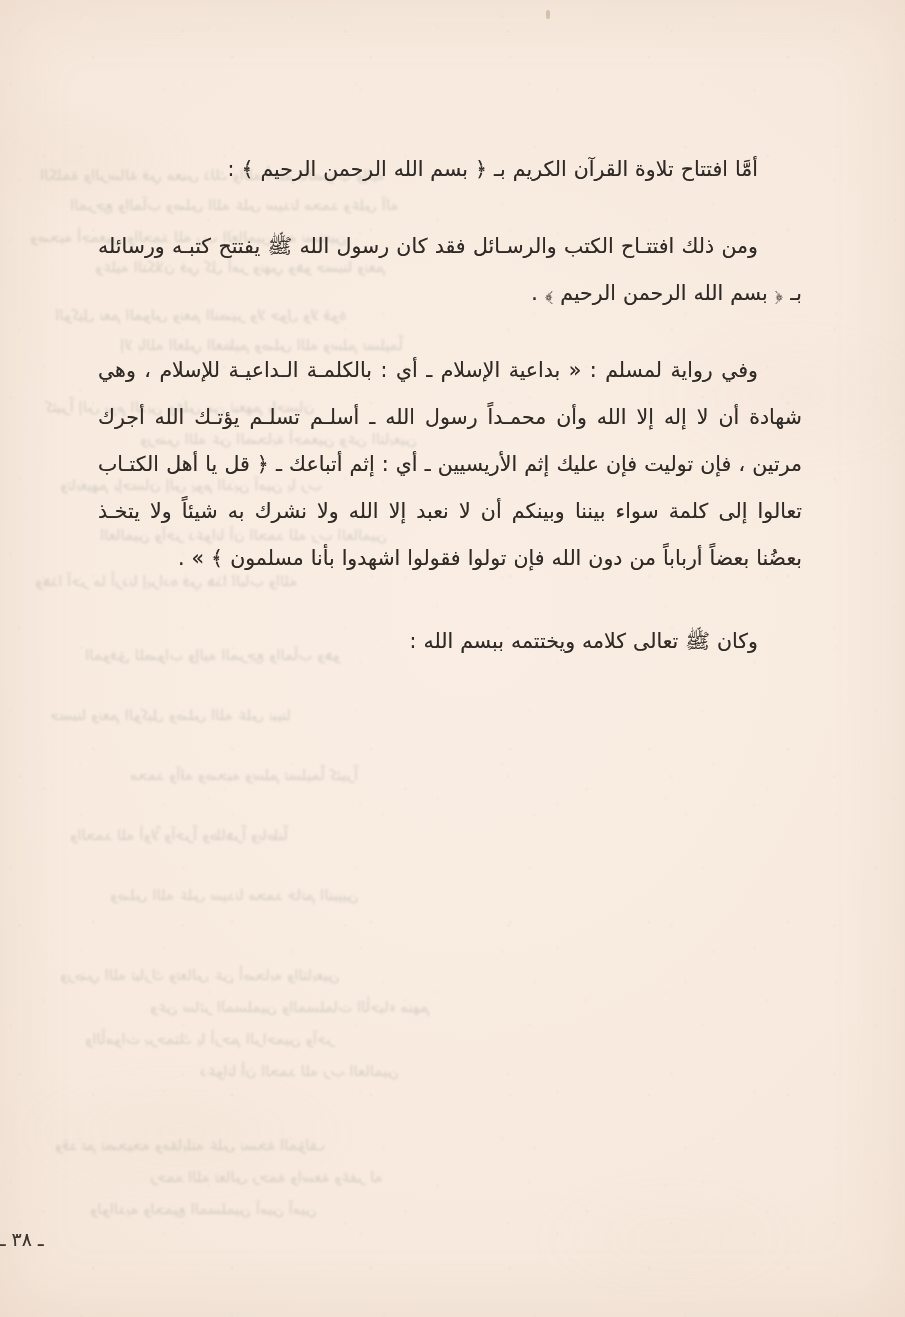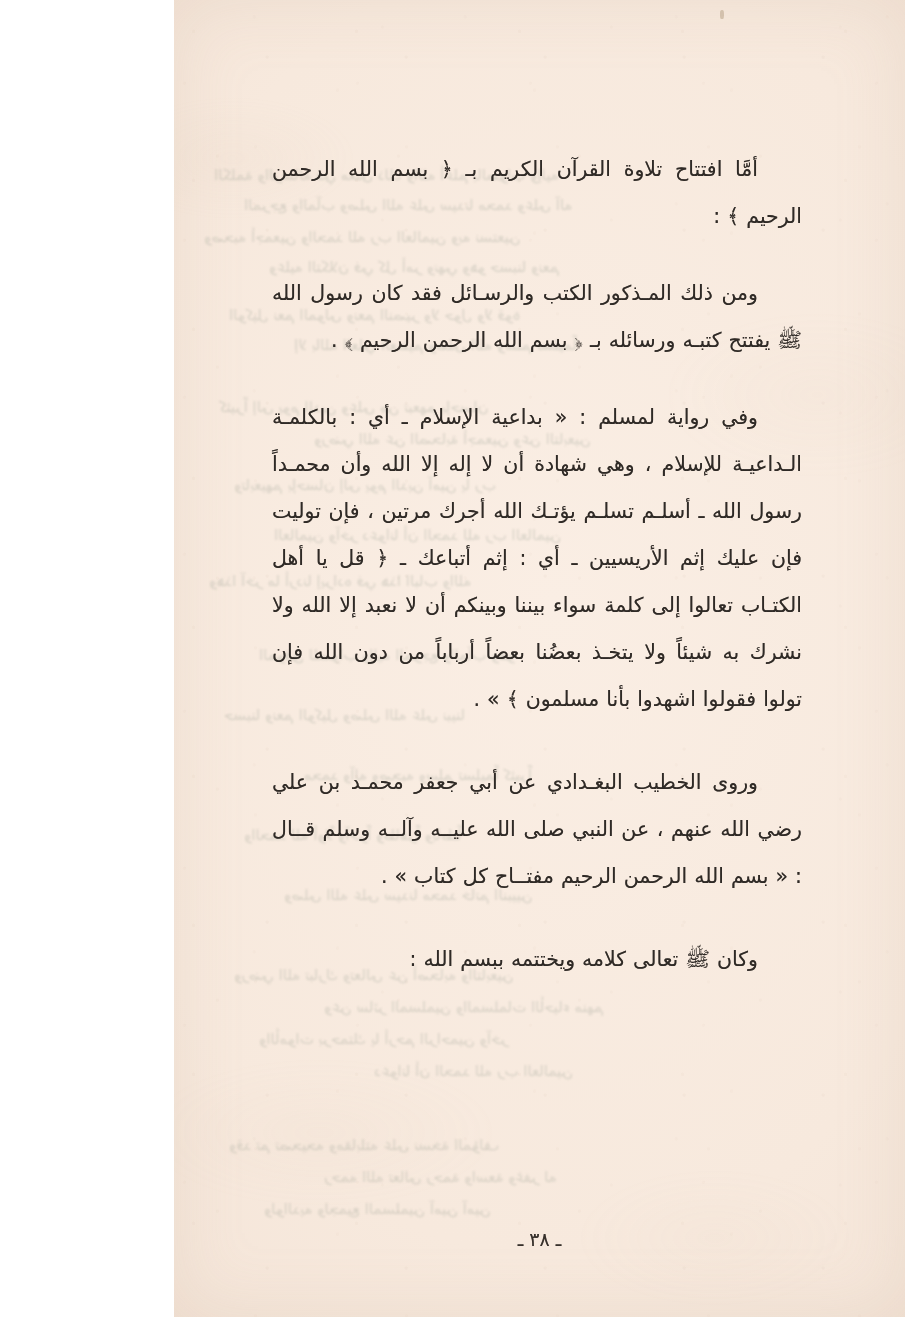--- a/index.html
+++ b/index.html
@@ -4,21 +4,21 @@
 <title>Scanned Arabic Book Page</title>
 <style>
   html, body {
     margin: 0;
     padding: 0;
     background: #ffffff;
   }
 
   #page {
     position: relative;
-    width: 731px;
+    width: 905px;
     height: 1317px;
     overflow: hidden;
     background: #7dd3fc;
     font-family: "DejaVu Sans", "Liberation Sans", sans-serif;
   }
 
   
   .paper-base {
     position: absolute;
     inset: 0;
@@ -100,21 +100,21 @@
 
   
   p.gap-lg { margin-bottom: 30px; }
   p.gap-xl { margin-bottom: 36px; }
 
   
   .folio {
     position: absolute;
     left: 0; right: 0;
     top: 1228px;
-    text-align: center;
+    text-align: left;
     color: #37302b;
     font-size: 19px;
     letter-spacing: 4px;
     direction: rtl;
     text-shadow: 0 0 .6px rgba(47,42,38,.45);
   }
 
   
   .scan-soft {
     position: absolute;
@@ -156,26 +156,25 @@
       <div class="bleed" style="top: 1056px; left: 200px;">دعوانا أن الحمد لله رب العالمين</div>
       <div class="bleed" style="top: 1130px; left: 55px;">وقد تم تصحيحه ومقابلته على نسخة المؤلف</div>
       <div class="bleed" style="top: 1162px; left: 150px;">رحمه الله تعالى رحمة واسعة وغفر له</div>
       <div class="bleed" style="top: 1194px; left: 90px;">ولوالديه ولجميع المسلمين آمين آمين</div>
     </div>
 
   <div class="text-col">
     <p class="para gap-lg">أمَّا افتتاح تلاوة القرآن الكريم بـ ﴿ بسم الله الرحمن الرحيم ﴾ :</p>
 
 
-    <p class="para gap-lg">ومن ذلك المـذكور الكتب والرسـائل فقد كان رسول الله ﷺ يفتتح كتبـه ورسائله بـ ﴿ بسم الله الرحمن الرحيم ﴾ .</p>
+    <p class="para gap-lg">ومن ذلك افتتـاح الكتب والرسـائل فقد كان رسول الله ﷺ يفتتح كتبـه ورسائله بـ ﴿ بسم الله الرحمن الرحيم ﴾ .</p>
 
 
     <p class="para gap-xl">وفي رواية لمسلم : « بداعية الإسلام ـ أي : بالكلمـة الـداعيـة للإسلام ، وهي شهادة أن لا إله إلا الله وأن محمـداً رسول الله ـ أسلـم تسلـم يؤتـك الله أجرك مرتين ، فإن توليت فإن عليك إثم الأريسيين ـ أي : إثم أتباعك ـ ﴿ قل يا أهل الكتـاب تعالوا إلى كلمة سواء بيننا وبينكم أن لا نعبد إلا الله ولا نشرك به شيئاً ولا يتخـذ بعضُنا بعضاً أرباباً من دون الله فإن تولوا فقولوا اشهدوا بأنا مسلمون ﴾ » .</p>
 
-    <p class="para gap-xl">وروى الخطيب البغـدادي عن أبي جعفر محمـد بن علي رضي الله عنهم ، عن النبي صلى الله عليــه وآلــه وسلم قــال : « بسم الله الرحمن الرحيم مفتــاح كل كتاب » .</p>
 
     <p class="para gap-lg">وكان ﷺ تعالى كلامه ويختتمه ببسم الله :</p>
 
   </div>
 
   <div class="folio">ـ ٣٨ ـ</div>
 
   <div class="scan-soft"></div>
 </div>
 

